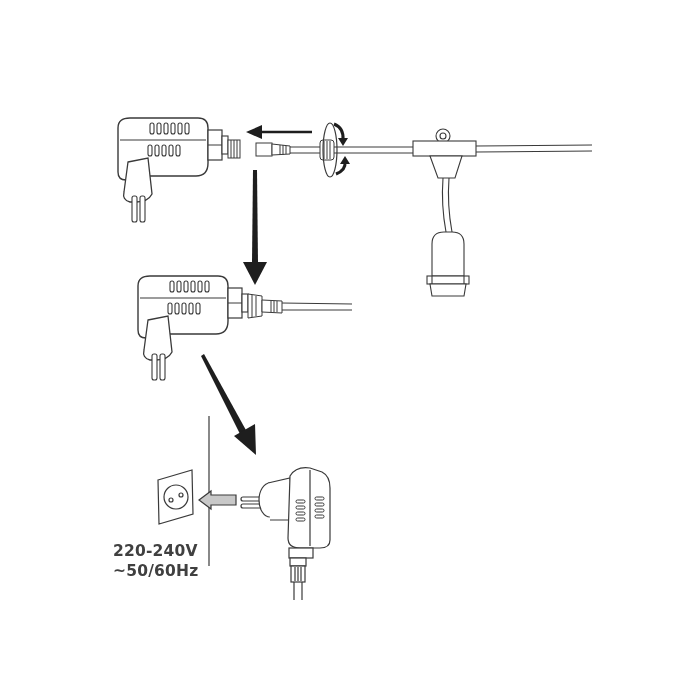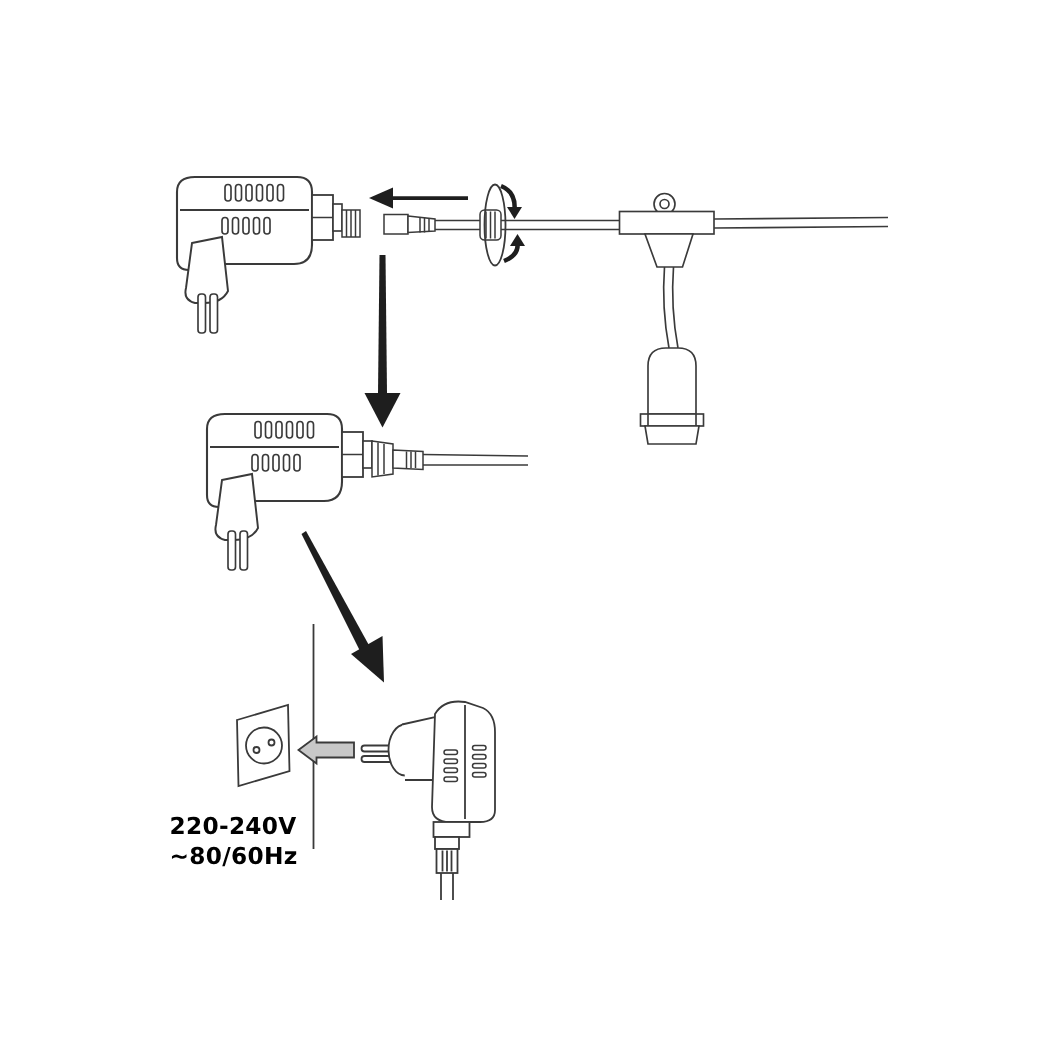--- a/index.html
+++ b/index.html
@@ -1,18 +1,18 @@
 <!DOCTYPE html>
 <html><head>
 <meta charset="utf-8">
 <style>
   html, body { margin:0; padding:0; background:#ffffff; }
   body { width:700px; height:700px; position:relative; overflow:hidden; font-family:"Liberation Sans", sans-serif; }
   svg.canvas { position:absolute; left:0; top:0; width:700px; height:700px; }
-  .lbl { position:absolute; left:113px; top:541px; font-family:"DejaVu Sans", sans-serif; font-weight:bold; font-size:15.5px; line-height:20px; color:#000000; letter-spacing:0.2px; }
+  .lbl { position:absolute; left:113px; top:541px; font-family:"DejaVu Sans", sans-serif; font-weight:bold; font-size:15.5px; line-height:20px; color:#404040; letter-spacing:0.2px; }
   .lbl div { white-space:nowrap; }
 </style>
 </head>
 <body>
 
 <svg class="canvas" viewBox="0 0 700 700" xmlns="http://www.w3.org/2000/svg">
   <defs>
     <g id="adapter">
 
       <path d="M0,10 Q0,0 12,0 L80,0 Q90,0 90,10 L90,45 Q90,58 78,58 L30,58 L30,62 L8,62 Q0,62 0,54 Z" fill="#fff" stroke="#3a3a3a" stroke-width="1.4"></path>
@@ -163,14 +163,14 @@
     <line x1="295" y1="567" x2="295" y2="581"></line>
       <line x1="298" y1="567" x2="298" y2="581"></line>
       <line x1="301" y1="567" x2="301" y2="581"></line>
     <line x1="294" y1="582" x2="294" y2="600"></line>
     <line x1="302" y1="582" x2="302" y2="600"></line>
   </g>
 </svg>
 
 <div class="lbl">
   <div>220-240V</div>
-  <div>~80/60Hz</div>
+  <div>~50/60Hz</div>
 </div>
 
 </body></html>

